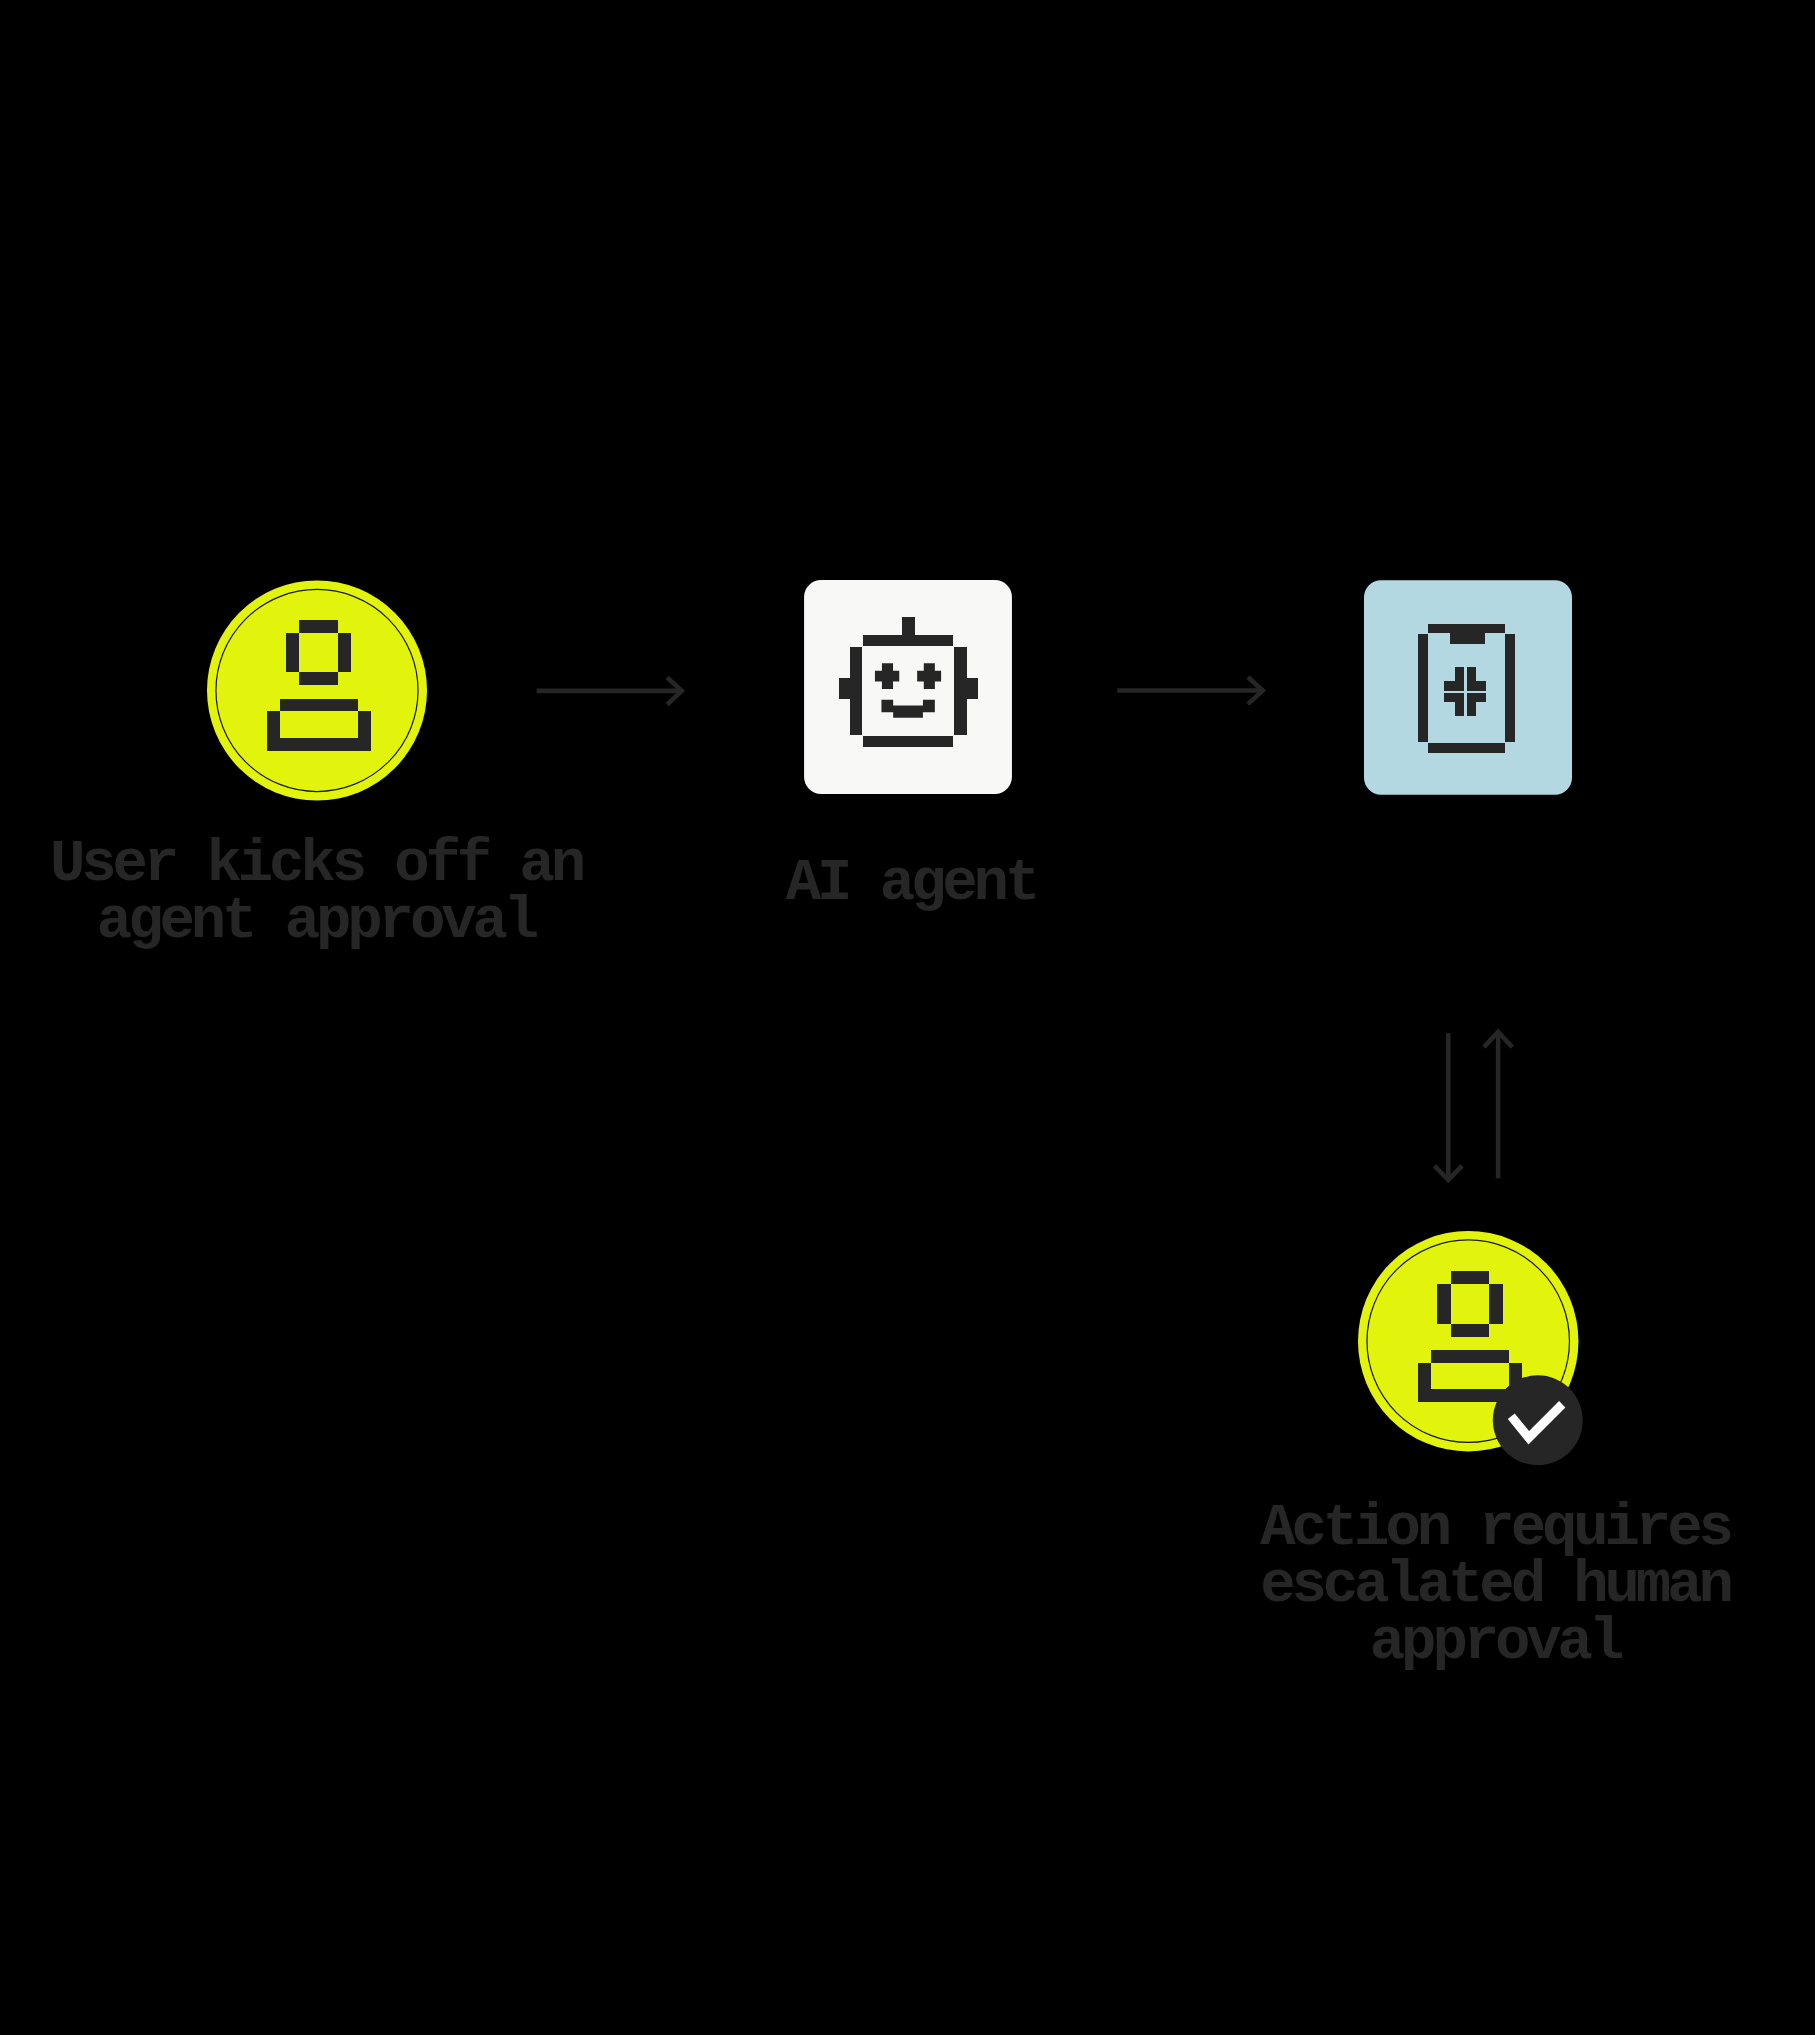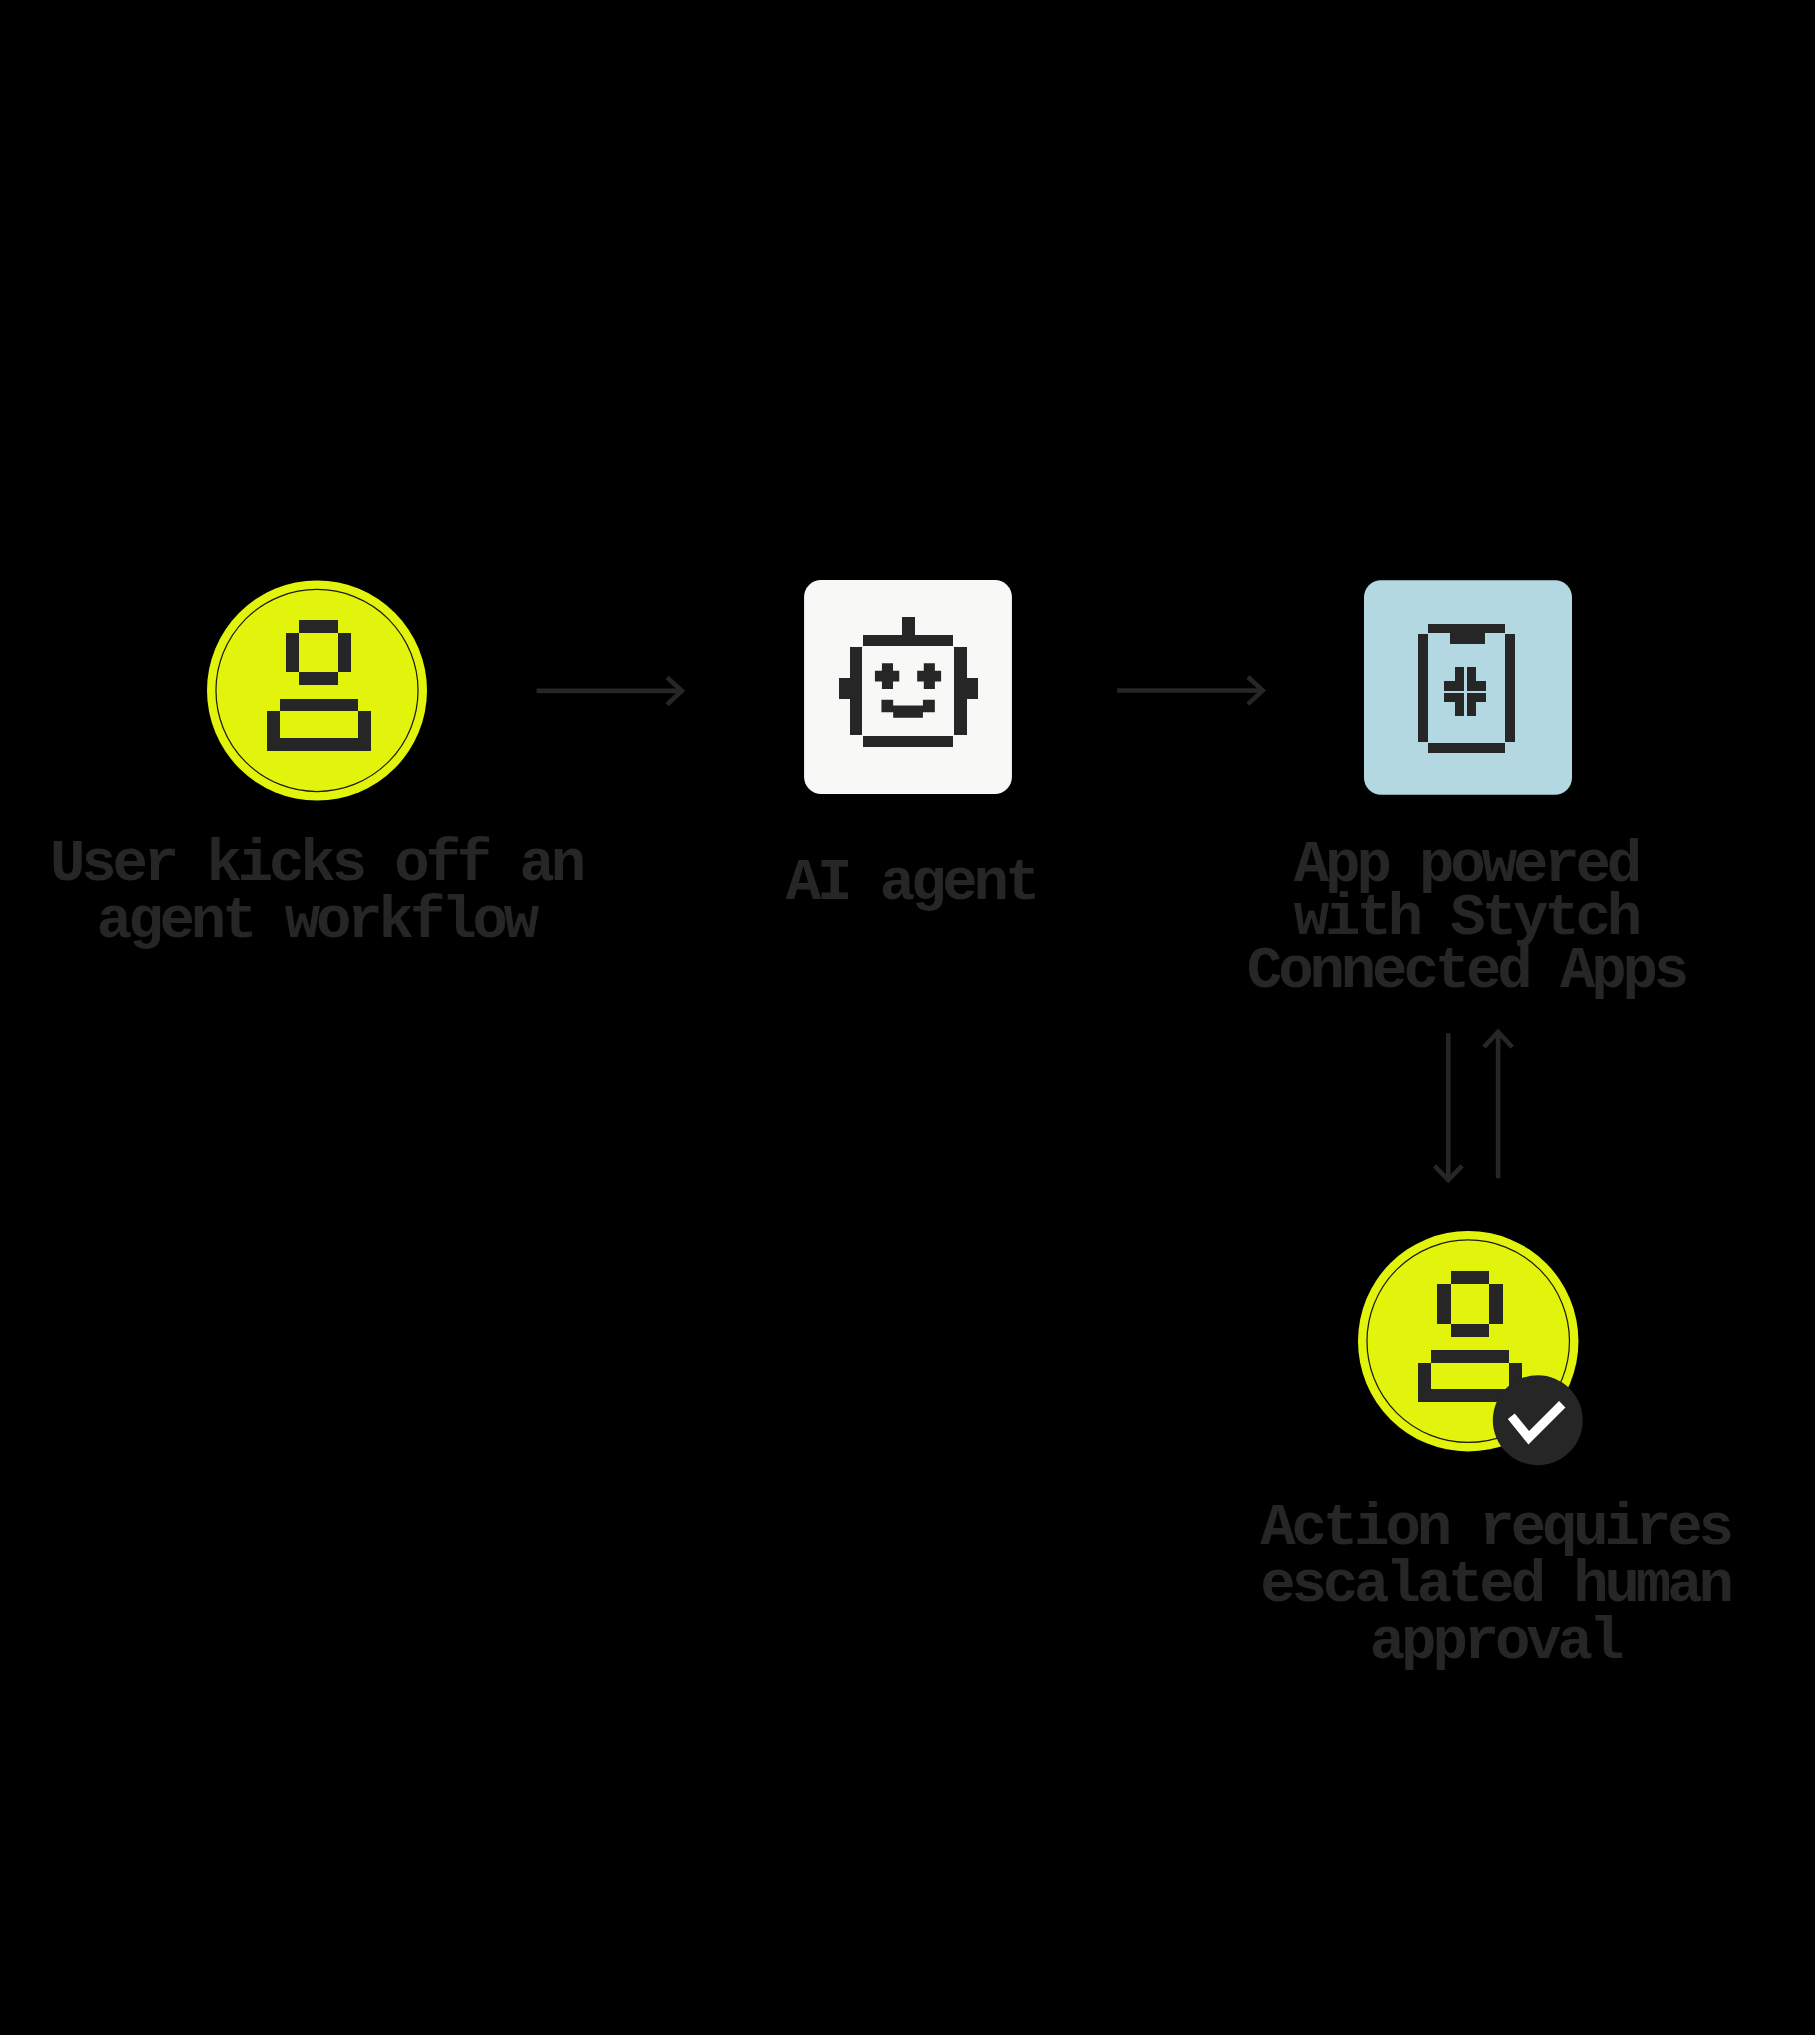--- a/index.html
+++ b/index.html
@@ -28,21 +28,21 @@
         <rect x="277.8" y="112.6" width="28" height="83"></rect>
         <rect x="195.6" y="195.6" width="82.2" height="27.6"></rect>
         <rect x="154.6" y="251.4" width="164.8" height="27"></rect>
         <rect x="127" y="278.4" width="27.6" height="55.4"></rect>
         <rect x="319.4" y="278.4" width="27.6" height="55.4"></rect>
         <rect x="127" y="333.8" width="220" height="27.6"></rect>
       </g>
     </svg>
   </div>
   <div class="caption" style="left:316px;top:836px;">User kicks off an
-agent workflow</div>
+agent approval</div>
 
   <div class="abs" style="left:804px;top:580px;width:208px;height:214px;">
     <svg width="208" height="214" viewBox="0 0 440 453">
       <rect x="0" y="0" width="440" height="453" rx="36" fill="#F8F8F6"></rect>
       <g fill="#262626" shape-rendering="crispEdges">
         <rect x="207.5" y="78.7" width="26.4" height="37.1"></rect>
         <rect x="125.1" y="115.8" width="190.4" height="24.7"></rect>
         <rect x="97.1" y="142.2" width="26.4" height="186.2"></rect>
         <rect x="317.5" y="142.2" width="26.4" height="186.2"></rect>
         <rect x="73.7" y="206.4" width="23.7" height="44.7"></rect>
@@ -68,23 +68,20 @@
         <rect x="136.2" y="344.7" width="162.4" height="20.2"></rect>
       </g>
       <g fill="#262626" shape-rendering="crispEdges">
         <path d="M191.9 183 h20 v50.4 h-42.2 v-19.4 h22.2 z"></path>
         <path d="M236.9 183 h-20 v50.4 h42.2 v-19.4 h-22.2 z"></path>
         <path d="M191.9 286.6 h20 v-48.6 h-42.2 v19.4 h22.2 z"></path>
         <path d="M236.9 286.6 h-20 v-48.6 h42.2 v19.4 h-22.2 z"></path>
       </g>
     </svg>
   </div>
-  <div class="caption tight" style="left:1466px;top:839px;">App powered
-with Stytch
-Connected Apps</div>
 
   <div class="abs" style="left:1358px;top:1231px;width:246px;height:246px;">
     <svg width="246" height="246" viewBox="0 0 520 520">
       <g>
         <circle cx="233" cy="233" r="233" fill="#E2F40C"></circle>
         <circle cx="233" cy="233" r="214" fill="none" stroke="#1b1a10" stroke-width="2.6"></circle>
         <g fill="#262626" shape-rendering="crispEdges">
           <rect x="195.6" y="85" width="82.2" height="27.6"></rect>
           <rect x="167.6" y="112.6" width="28" height="83"></rect>
           <rect x="277.8" y="112.6" width="28" height="83"></rect>

